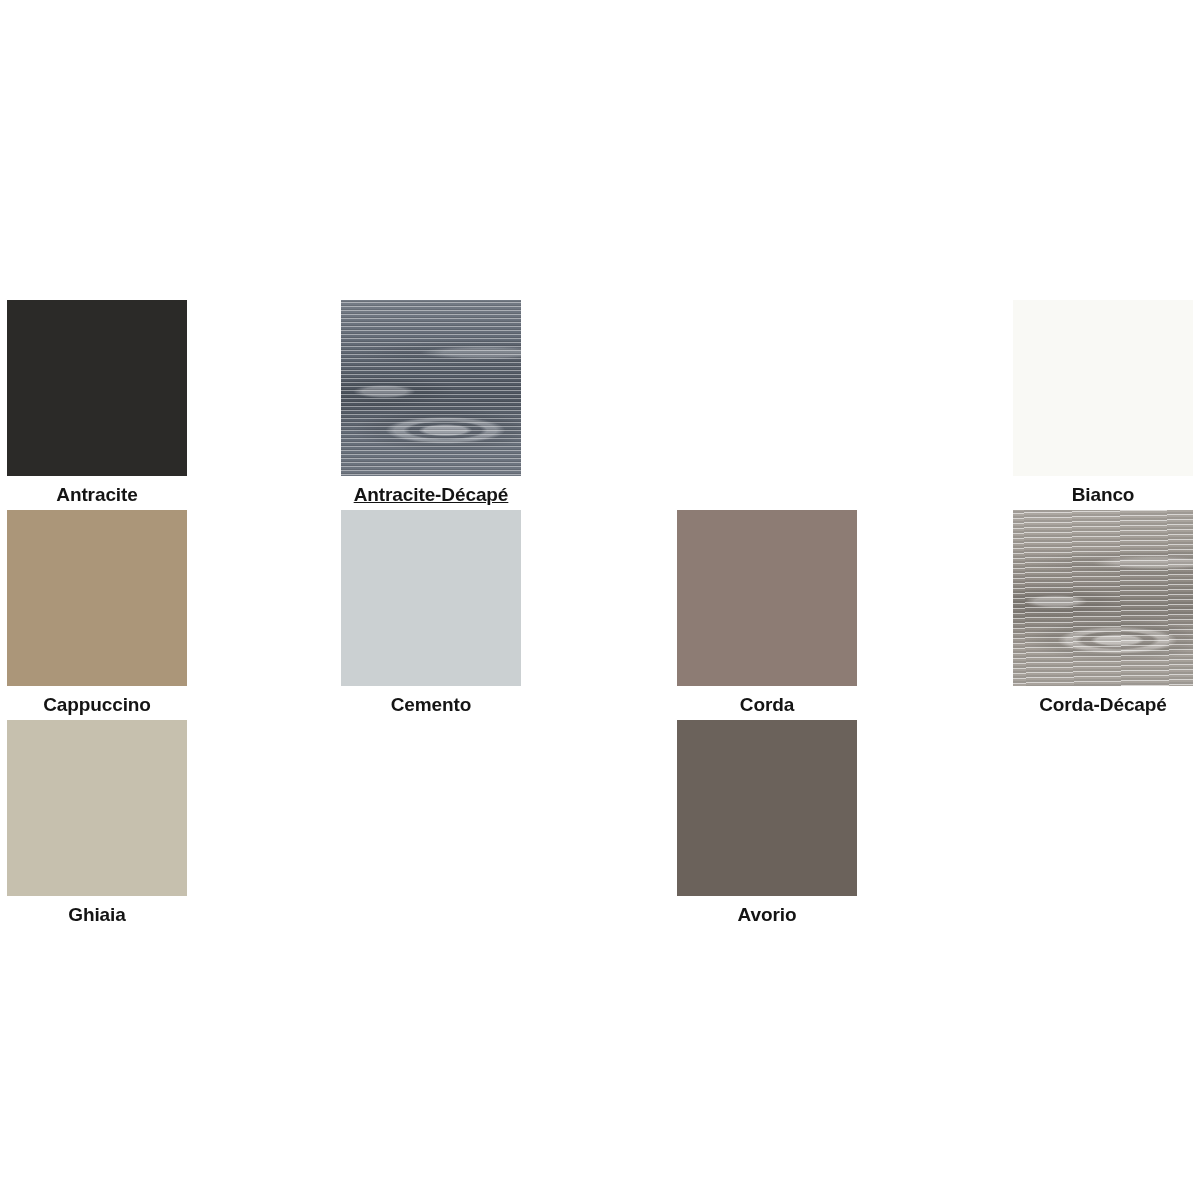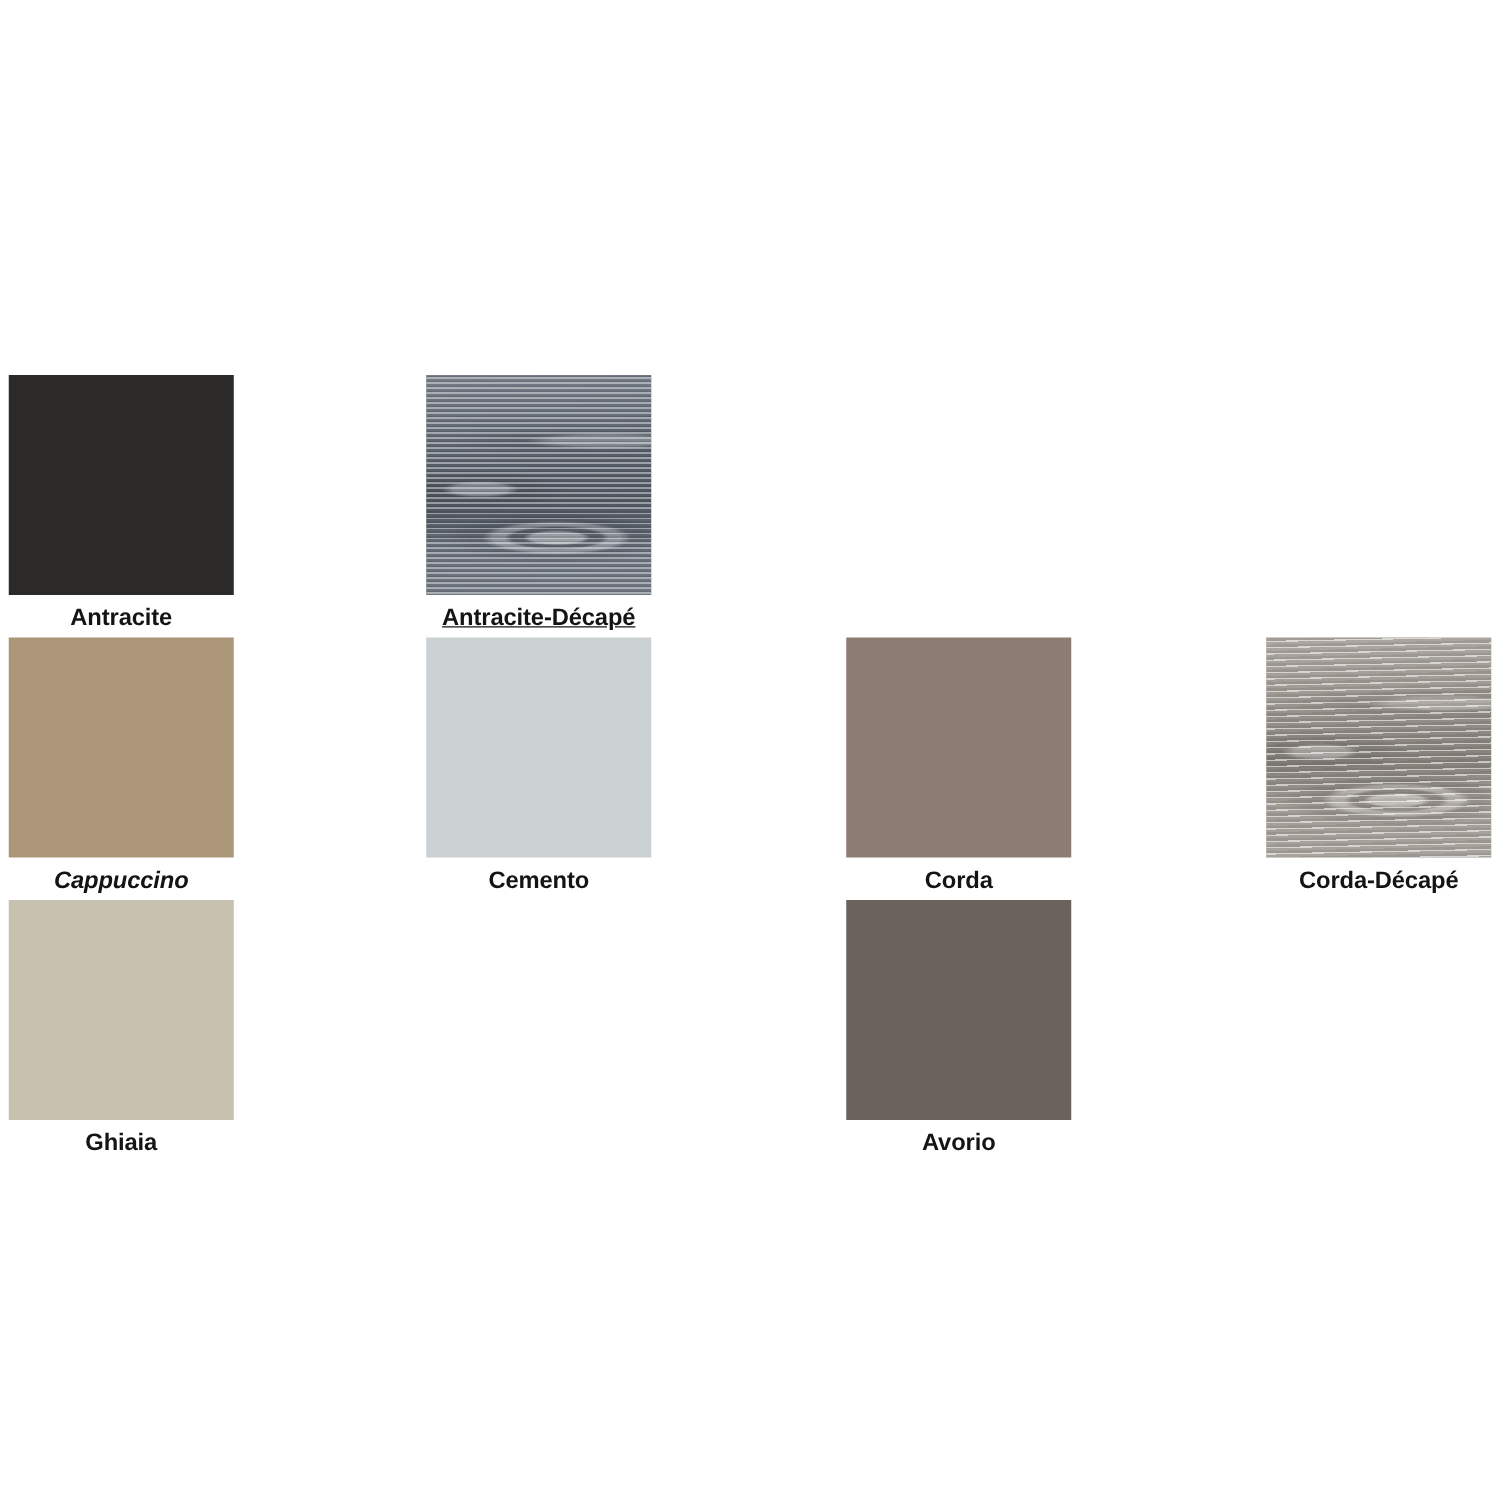--- a/index.html
+++ b/index.html
@@ -110,23 +110,27 @@
       <span class="swatch-label" style="width: 180px;">Antracite</span>
     </div>
     <div class="swatch-cell" style="left: 341px; top: 287px;">
       <div class="swatch-chip" style="width: 180px; height: 176px; background-color: rgb(92, 100, 112);">
         <div class="grain grain-band"></div>
         <div class="grain grain-knots"></div>
         <div class="grain grain-lines"></div>
       </div>
       <span class="swatch-label" style="width: 180px; text-decoration: underline;">Antracite-Décapé</span>
     </div>
+    <div class="swatch-cell" style="left: 1013px; top: 287px;">
+      <div class="swatch-chip" style="width: 180px; height: 176px; background-color: rgb(249, 249, 245);"></div>
+      <span class="swatch-label" style="width: 180px;">Bianco</span>
+    </div>
     <div class="swatch-cell" style="left: 7px; top: 497px;">
       <div class="swatch-chip" style="width: 180px; height: 176px; background-color: rgb(171, 150, 121);"></div>
-      <span class="swatch-label" style="width: 180px; font-style: italic;">Cappuccino</span>
+      <span class="swatch-label" style="width: 180px;">Cappuccino</span>
     </div>
     <div class="swatch-cell" style="left: 677px; top: 497px;">
       <div class="swatch-chip" style="width: 180px; height: 176px; background-color: rgb(141, 124, 116);"></div>
       <span class="swatch-label" style="width: 180px;">Corda</span>
     </div>
     <div class="swatch-cell" style="left: 341px; top: 497px;">
       <div class="swatch-chip" style="width: 180px; height: 176px; background-color: rgb(203, 208, 210);"></div>
       <span class="swatch-label" style="width: 180px;">Cemento</span>
     </div>
     <div class="swatch-cell" style="left: 1013px; top: 497px;">

